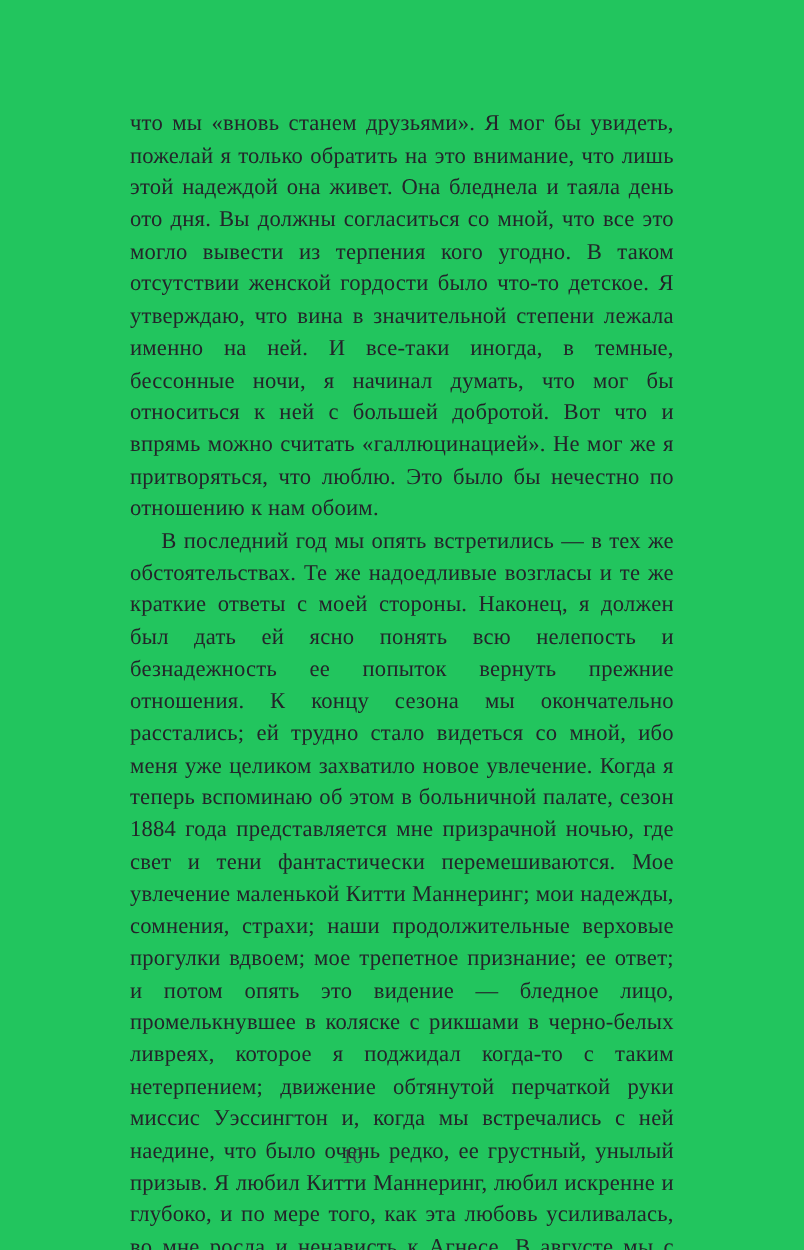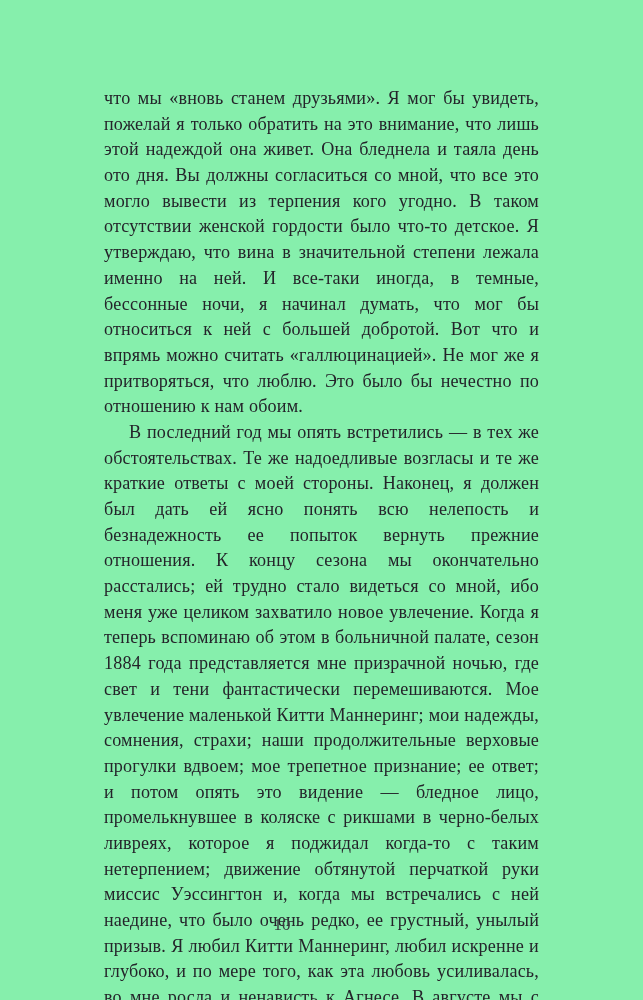--- a/index.html
+++ b/index.html
@@ -14,21 +14,21 @@
     overflow: hidden;
     font-family: "Liberation Serif", "DejaVu Serif", serif;
     color: #1d1d1f;
     -webkit-font-smoothing: antialiased;
   }
 
   .page {
     position: relative;
     width: 643px;
     height: 1000px;
-    background: #86efac;
+    background: #22c55e;
     box-sizing: border-box;
   }
 
   .text-block {
     position: absolute;
     left: 104px;
     top: 86px;
     width: 435px;
   }
 

